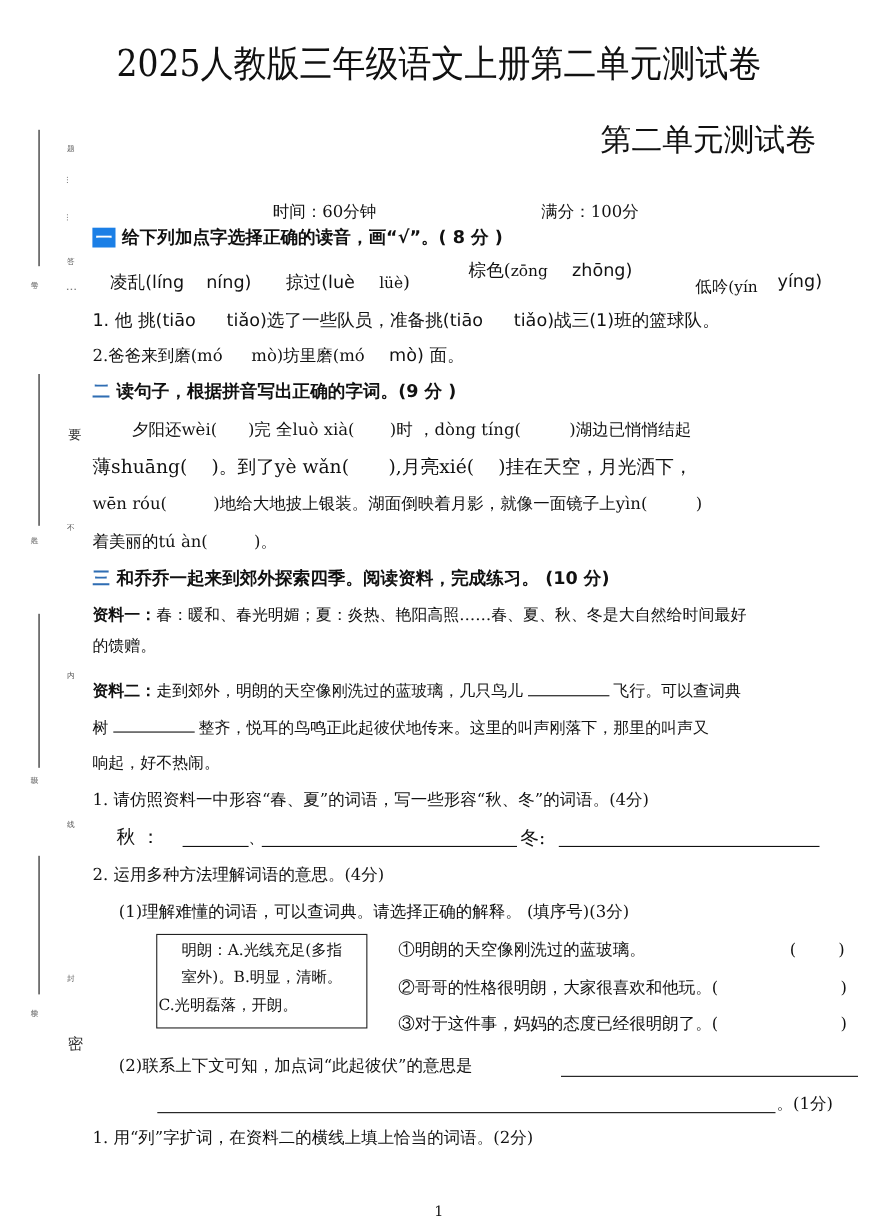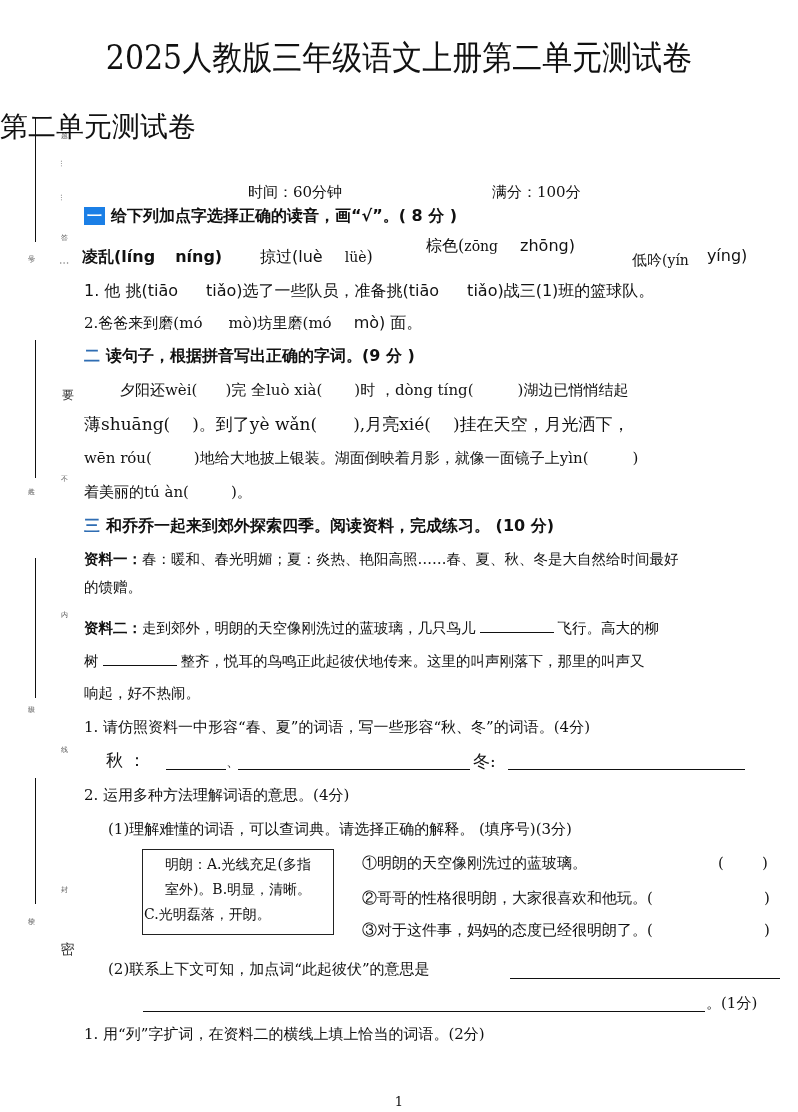--- a/index.html
+++ b/index.html
@@ -6,21 +6,21 @@
     body {
       width: 798px; height: 1112px; position: relative; overflow: hidden;
       font-family: "DejaVu Serif", "Liberation Serif", serif;
       color: #111;
     }
     .abs { position: absolute; white-space: nowrap; }
     .sans { font-family: "DejaVu Sans", "Liberation Sans", sans-serif; }
     .serif { font-family: "DejaVu Serif", "Liberation Serif", serif; }
 
     .main-title { left: 0; width: 798px; top: 38px; text-align: center; font-size: 30px; letter-spacing: 0px; transform: scaleY(1.12); }
-    .sub-title { left: 0; width: 742px; top: 108px; text-align: left; font-size: 28px; }
+    .sub-title { left: 0; width: 742px; top: 108px; text-align: right; font-size: 28px; }
     .meta { top: 183px; font-size: 15px; }
 
     .sec-head { font-size: 16px; font-weight: bold; }
     .sec-num { display: inline-block; font-weight: bold; color: #2f6db3; margin-right: 6px; }
     .sec-num.box { background: #1b7fe6; color: #fff; padding: 0 3px; font-size: 15px; line-height: 18px; }
     .row { font-size: 16px; }
     .pinyin-sans { font-family: "DejaVu Sans", "Liberation Sans", sans-serif; }
     .blank { display: inline-block; border-bottom: 1px solid #111; height: 14px; vertical-align: baseline; }
     .src-label { font-weight: bold; font-family: "DejaVu Sans", "Liberation Sans", sans-serif; }
 
@@ -62,21 +62,21 @@
 
 <div class="abs main-title serif">2025人教版三年级语文上册第二单元测试卷</div>
 <div class="abs sub-title serif">第二单元测试卷</div>
 <div class="abs meta" style="left:248px;">时间：60分钟</div>
 <div class="abs meta" style="left:492px;">满分：100分</div>
 
 <div class="abs sec-head sans" style="left:84px;top:206px;">
   <span class="sec-num box">一</span><span>给下列加点字选择正确的读音，画“√”。( 8 分 )</span>
 </div>
 
-<div class="abs row" style="left:82px;top:247px;font-weight:bold;">
+<div class="abs row" style="left:100px;top:247px;">
   <span>凌乱</span><span class="pinyin-sans">(</span><span class="pinyin-sans">líng</span><span class="pinyin-sans" style="margin-left:20px;">níng</span><span class="pinyin-sans">)</span>
 </div>
 <div class="abs row" style="left:260px;top:247px;">
   <span>掠过</span><span class="pinyin-sans">(</span><span class="pinyin-sans">luè</span><span style="margin-left:22px;font-size:14px;">lüè</span><span>)</span>
 </div>
 <div class="abs row" style="left:426px;top:236px;">
   <span>棕色</span><span>(</span><span style="font-size:14px;">zōng</span><span class="pinyin-sans" style="margin-left:22px;">zhōng</span><span class="pinyin-sans">)</span>
 </div>
 <div class="abs row" style="left:632px;top:250px;">
   <span style="font-size:15px;">低吟</span><span style="font-size:14px;">(</span><span style="font-size:14px;">yín</span><span class="pinyin-sans" style="margin-left:18px;position:relative;top:-4px;">yíng</span><span class="pinyin-sans" style="position:relative;top:-4px;">)</span>
@@ -109,21 +109,21 @@
 <div class="abs sec-head sans" style="left:84px;top:516px;">
   <span class="sec-num">三</span><span>和乔乔一起来到郊外探索四季。阅读资料，完成练习。 (10 分)</span>
 </div>
 
 <div class="abs row" style="left:84px;top:550px;font-size:14.5px;">
   <span class="src-label">资料一：</span><span>春：暖和、春光明媚；夏：炎热、艳阳高照……春、夏、秋、冬是大自然给时间最好</span>
 </div>
 <div class="abs row" style="left:84px;top:578px;font-size:14.5px;">的馈赠。</div>
 
 <div class="abs row" style="left:84px;top:618px;font-size:14.5px;">
-  <span class="src-label">资料二：</span><span>走到郊外，明朗的天空像刚洗过的蓝玻璃，几只鸟儿</span><span class="blank" style="width:74px;margin:0 4px;"></span><span>飞行。高大的柳</span>
+  <span class="src-label">资料二：</span><span>走到郊外，明朗的天空像刚洗过的蓝玻璃，几只鸟儿</span><span class="blank" style="width:74px;margin:0 4px;"></span><span>飞行。可以查词典</span>
 </div>
 <div class="abs row" style="left:84px;top:651px;font-size:14.5px;">
   <span>树</span><span class="blank" style="width:74px;margin:0 4px;"></span><span>整齐，悦耳的鸟鸣正此起彼伏地传来。这里的叫声刚落下，那里的叫声又</span>
 </div>
 <div class="abs row" style="left:84px;top:684px;font-size:14.5px;">响起，好不热闹。</div>
 
 <div class="abs row" style="left:84px;top:718px;font-size:15px;">1. 请仿照资料一中形容“春、夏”的词语，写一些形容“秋、冬”的词语。(4分)</div>
 <div class="abs row" style="left:106px;top:749px;font-size:17px;">
   <span>秋 ：</span>
 </div>

